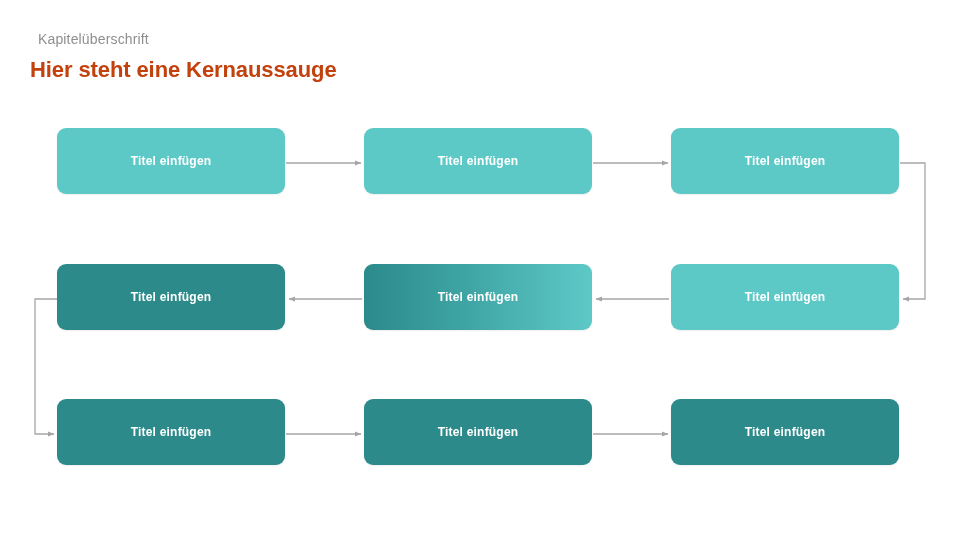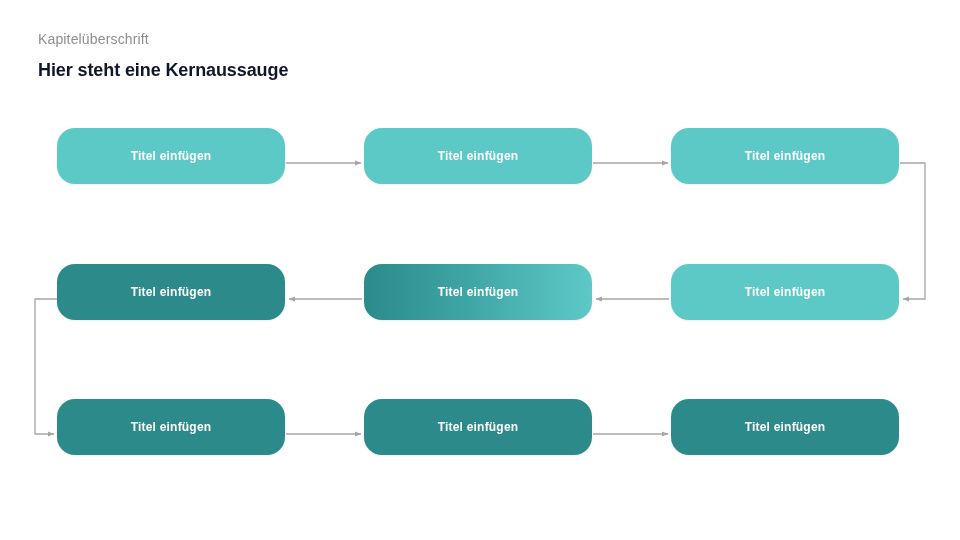--- a/index.html
+++ b/index.html
@@ -26,26 +26,26 @@
   #chapter-heading {
     font-size: 14px;
     font-weight: 400;
     color: #8f8f8f;
     letter-spacing: 0.15px;
     line-height: 18px;
     margin: 8px;
     white-space: nowrap;
   }
   #key-message {
-    font-size: 18px;
+    font-size: 22px;
     font-weight: bold;
-    color: #0f172a;
+    color: #c2410c;
     letter-spacing: -0.1px;
     line-height: 28px;
-    margin: 6px 0 0 8px;
+    margin: 6px 0 0 0;
     white-space: nowrap;
   }
 
   
   #flow-diagram {
     position: absolute;
     left: 0;
     top: 0;
     width: 960px;
     height: 540px;
@@ -56,22 +56,22 @@
     top: 0;
     width: 960px;
     height: 540px;
     pointer-events: none;
   }
 
   
   .flow-box {
     position: absolute;
     width: 228px;
-    height: 56px;
-    border-radius: 18px;
+    height: 66px;
+    border-radius: 9px;
     box-sizing: border-box;
     display: flex;
     align-items: center;
     justify-content: center;
     box-shadow: 0 1px 2px rgba(0,0,0,0.07);
   }
   .flow-box .box-label {
     font-size: 12px;
     font-weight: bold;
     color: #ffffff;

